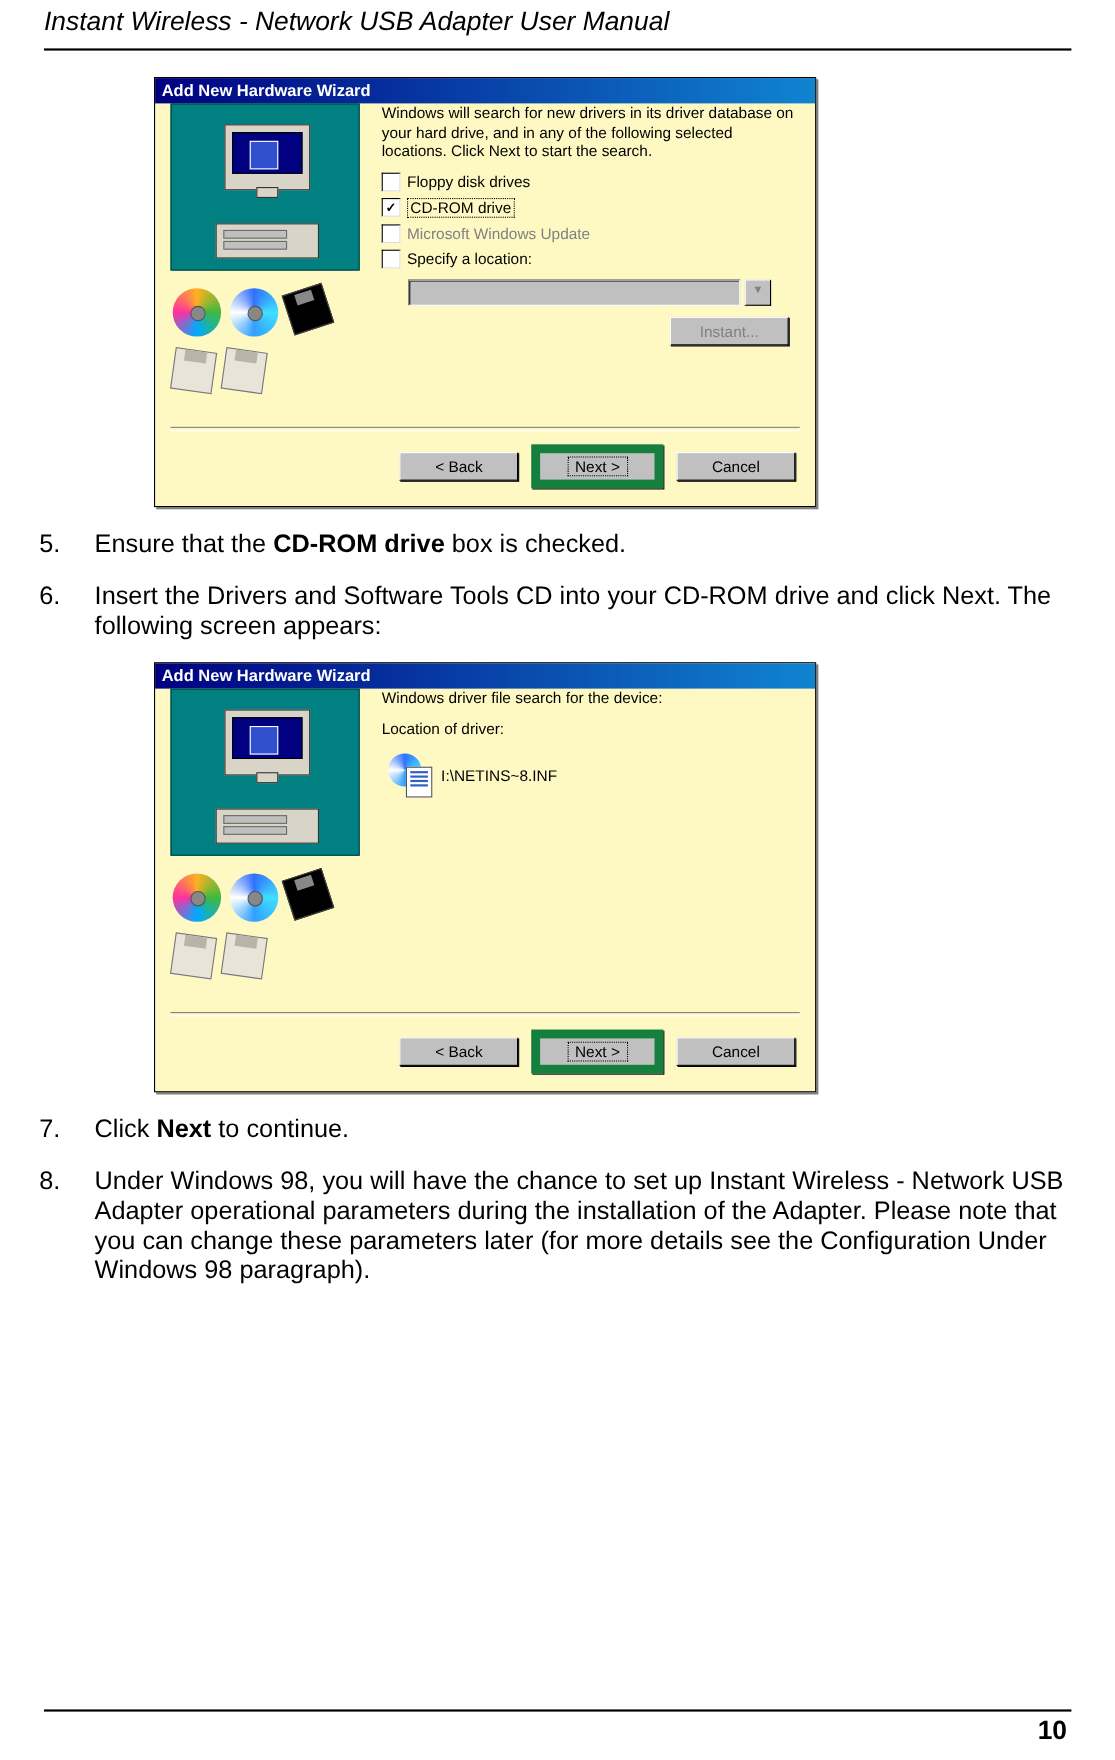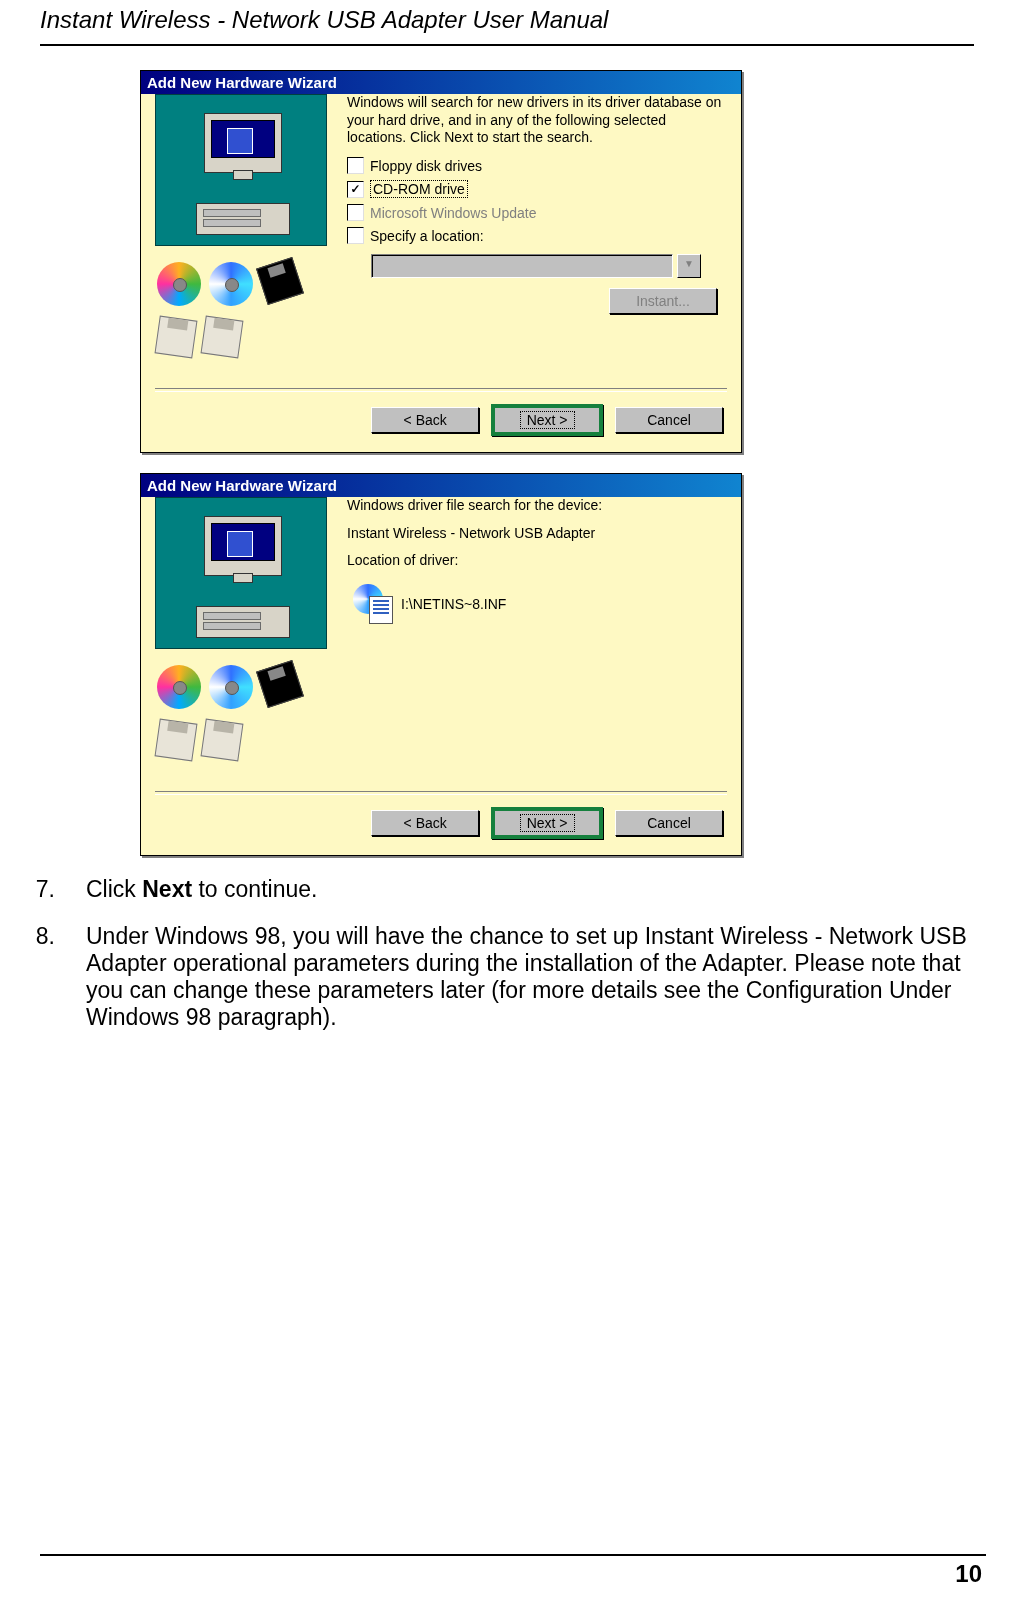--- a/index.html
+++ b/index.html
@@ -202,21 +202,21 @@
     content: "";
     position: absolute;
     top: 2px; left: 10px;
     width: 16px; height: 10px;
     background: #888;
   }
 
   
   .chk-line {
     display: flex;
-    align-items: flex-end;
+    align-items: center;
     gap: 6px;
     margin: 6px 0;
   }
   .chk-line.disabled { color: #808080; }
   .chk {
     width: 15px; height: 15px;
     background: #fff;
     border-top: 1px solid #000;
     border-left: 1px solid #000;
     border-right: 1px solid #dfdfdf;
@@ -270,21 +270,21 @@
     border-top: 1px solid #fff;
     border-left: 1px solid #fff;
     border-right: 1px solid #000;
     border-bottom: 1px solid #000;
     box-shadow: 1px 1px 0 #000;
     text-align: center;
     font-size: 14px;
     margin: 0 4px;
   }
   .win-btn.disabled { color: #808080; }
-  .win-btn.default { border: 4px solid #15803d; padding: 3px 9px; }
+  .win-btn.default { border: 8px solid #15803d; padding: 3px 9px; }
   .win-btn.default .inner-focus { border: 1px dotted #000; display: inline-block; padding: 0 6px;}
 
   .dlg-sep {
     height: 2px;
     margin: 4px 14px 0 14px;
     border-top: 1px solid #808080;
     border-bottom: 1px solid #fff;
   }
   .btn-row {
     text-align: right;
@@ -320,21 +320,21 @@
     position: absolute;
     top: 3px; left: 3px; right: 3px;
     height: 2px;
     background: #3060c0;
     box-shadow: 0 4px 0 #3060c0, 0 8px 0 #3060c0, 0 12px 0 #3060c0;
   }
   .bottom-area {
     position: absolute;
     bottom: 0;
     left: 40px;
-    right: 28px;
+    right: 40px;
   }
 </style>
 </head>
 <body>
 
 <div class="page">
   <div class="doc-title">Instant Wireless - Network USB Adapter User Manual</div>
   <hr class="rule">
 
   <div class="win-dialog">
@@ -385,20 +385,26 @@
       </div>
     </div>
     <div class="dlg-sep"></div>
     <div class="btn-row">
       <span class="win-btn">&lt; Back</span>
       <span class="win-btn default"><span class="inner-focus">Next &gt;</span></span>
       <span class="win-btn">Cancel</span>
     </div>
   </div>
 
+  <ol class="steps" start="5">
+    <li>
+      <span>Ensure that the </span><span class="strong">CD-ROM drive</span><span> box is checked.</span>
+    </li>
+    <li>Insert the Drivers and Software Tools CD into your CD-ROM drive and click Next. The following screen appears:</li>
+  </ol>
 
   <div class="win-dialog">
     <div class="title-bar">
       <span>Add New Hardware Wizard</span>
     </div>
     <div class="dlg-body">
       <div class="dlg-left">
         <div class="computer">
           <div class="monitor">
               <div class="floppy"></div>
@@ -408,21 +414,20 @@
         <div class="media-row">
           <div class="disc"></div>
           <div class="disc alt"></div>
           <div class="floppy-dark"></div>
           <div class="floppy-icon"></div>
           <div class="floppy-icon"></div>
         </div>
       </div>
       <div class="dlg-right">
         <p>Windows driver file search for the device:</p>
-        <p class="indent-device">Instant Wireless - Network USB Adapter</p>
         <p style="margin-bottom:14px;">Location of driver:</p>
         <div class="driver-loc">
           <div class="driver-icon">
             <div class="disc alt"></div>
             <div class="paper"></div>
           </div>
           <span>I:\NETINS~8.INF</span>
         </div>
       </div>
     </div>

